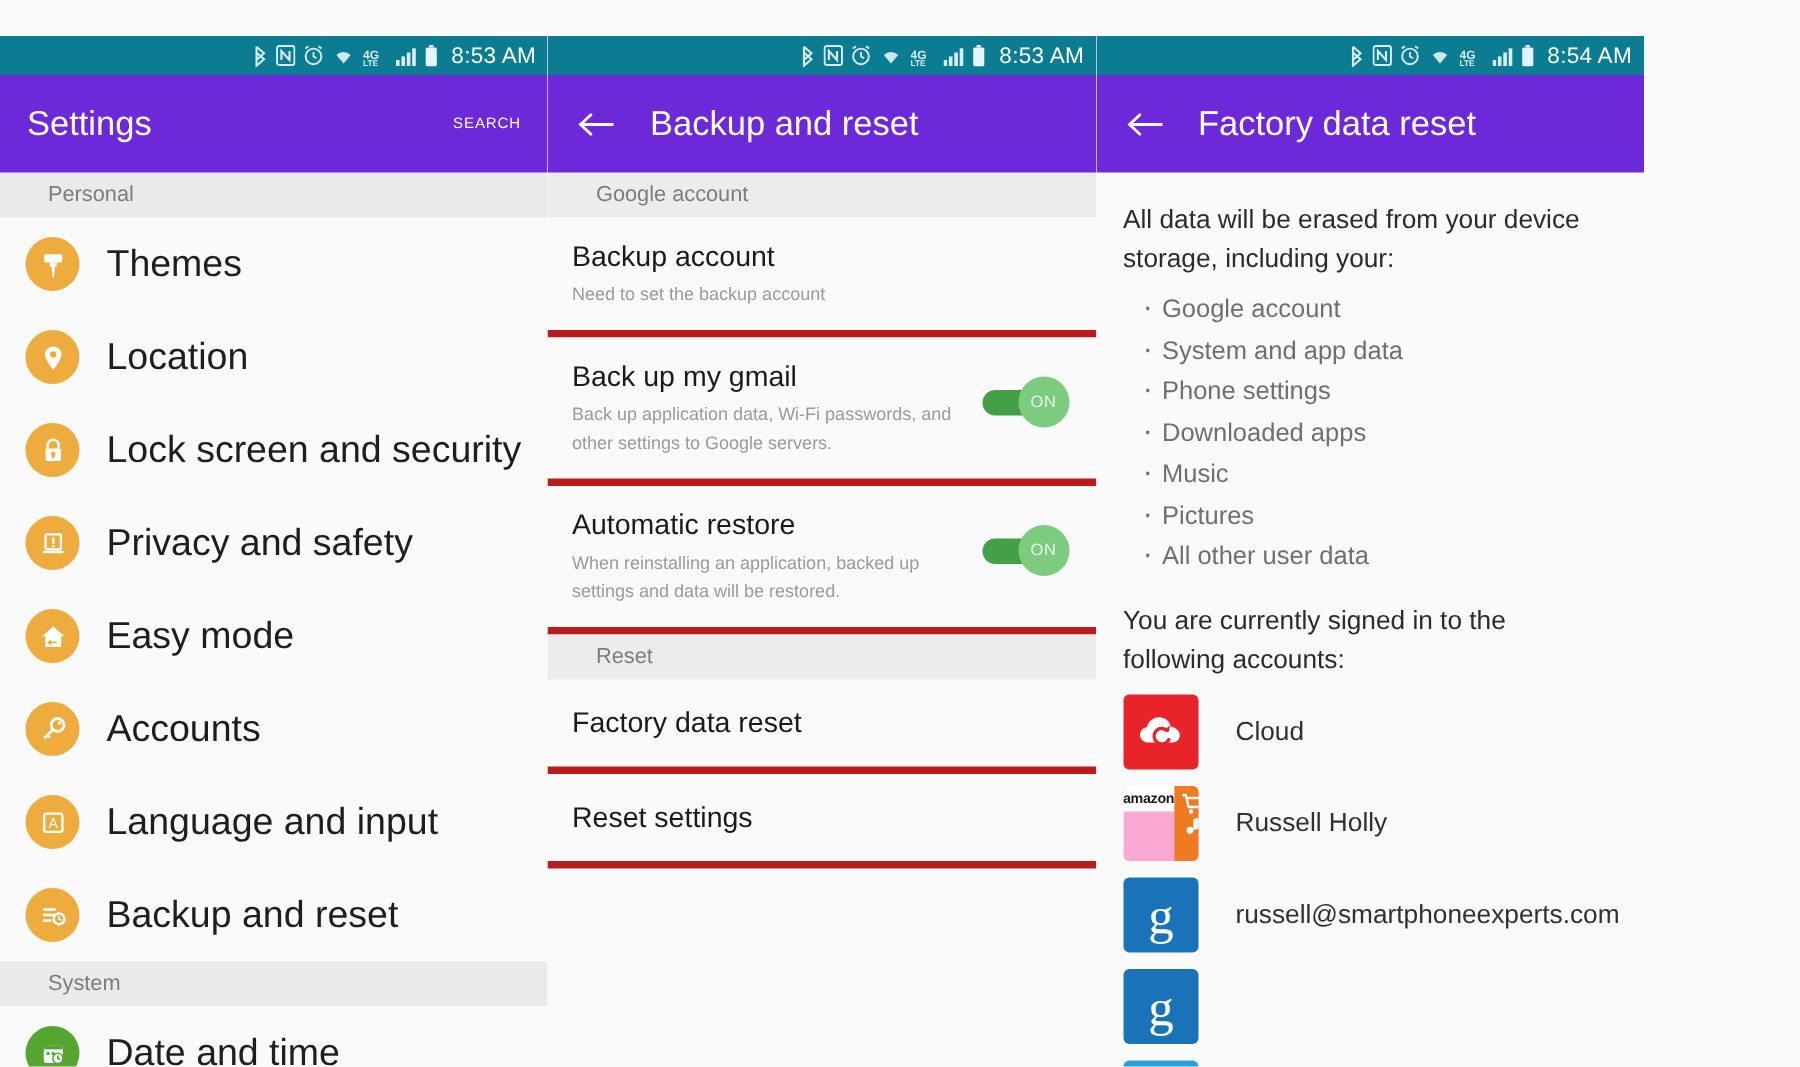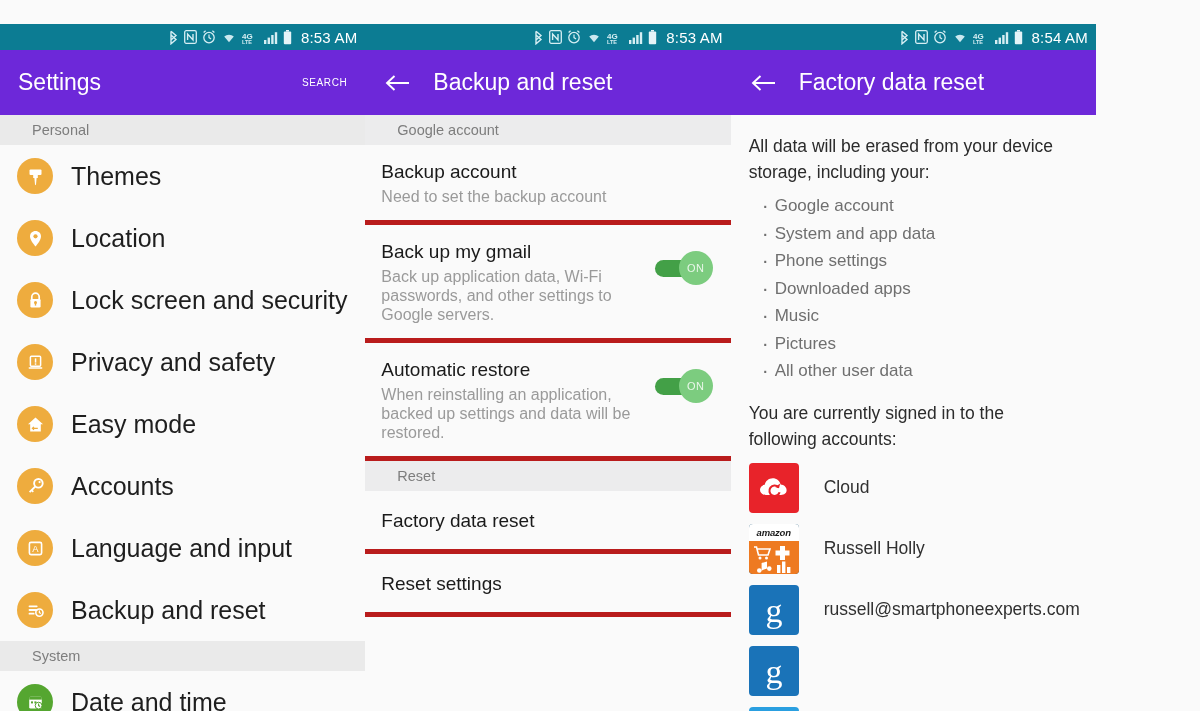--- a/index.html
+++ b/index.html
@@ -64,21 +64,21 @@
 
   
   .set-item {
     padding: 14px 18px 14px 16px; display: flex; align-items: flex-start;
     border-bottom: 5px solid #b91c1c; background: #fafafa; min-height: 62px;
   }
   .set-item.plain { align-items: center; min-height: 63px; padding-top: 0; padding-bottom: 0; }
   .set-text { flex: 1 1 auto; min-width: 0; }
   .set-title { font-size: 19px; color: #1a1a1a; line-height: 25px; }
   .set-sub {
-    font-size: 16px; color: #9a9a9a; line-height: 19px; margin-top: 3px;
+    font-size: 12px; color: #9a9a9a; line-height: 19px; margin-top: 3px;
     max-width: 320px;
   }
   .toggle {
     flex: 0 0 auto; width: 58px; height: 34px; position: relative;
     margin-left: 8px; margin-top: 12px;
   }
   .toggle .track {
     position: absolute; left: 0; top: 9px; width: 44px; height: 17px;
     border-radius: 9px; background: #43a047;
   }
@@ -109,21 +109,21 @@
     width: 50px; height: 50px; flex: 0 0 auto; border-radius: 4px;
     display: flex; align-items: center; justify-content: center; overflow: hidden;
   }
   .acct-name { margin-left: 25px; font-size: 17.5px; color: #303030; white-space: nowrap; }
 
   .acct-icon.cloud { background: #e8232a; }
   .acct-icon.amazon { background: #ffffff; padding: 0; }
   .acct-icon.google { background: #1a73b8; }
   .acct-icon.twitter { background: #2a9fe0; }
 
-  .amazon-inner { width: 100%; height: 100%; display: flex; flex-direction: column; background:#0c4a6e;font-style:italic; }
+  .amazon-inner { width: 100%; height: 100%; display: flex; background:#f9a8d4; }
   .amazon-top {
     height: 34%; background: #fff; display: flex; align-items: center;
     justify-content: center; font-size: 9.5px; color: #1b1b1b; font-weight: 700;
     letter-spacing: -.2px;
   }
   .amazon-bottom { flex: 1; background: #ee7a21; position: relative; }
 </style>
 </head>
 <body>
 

